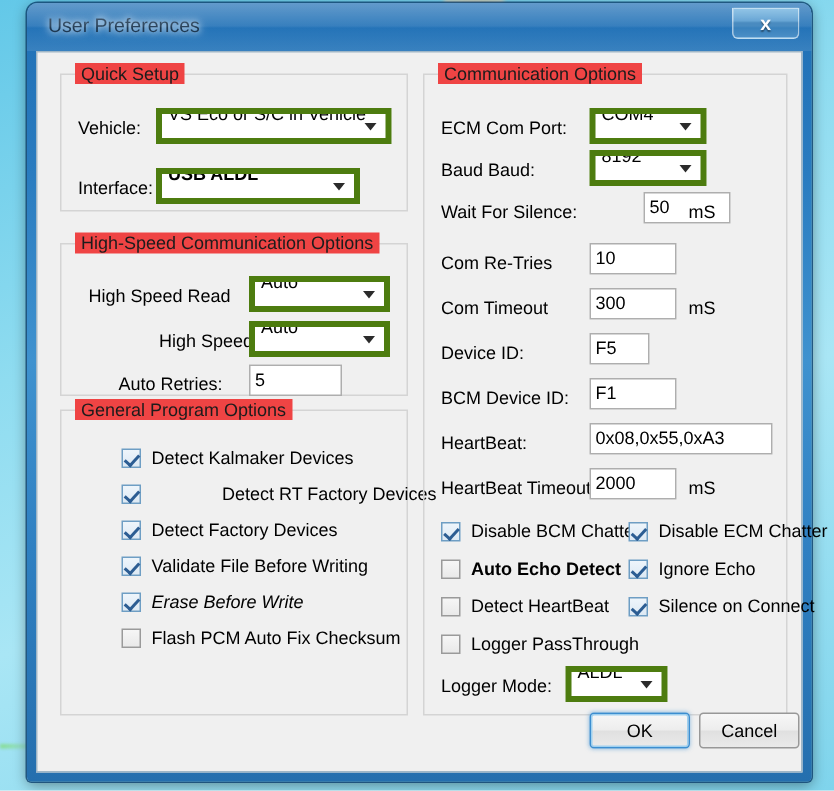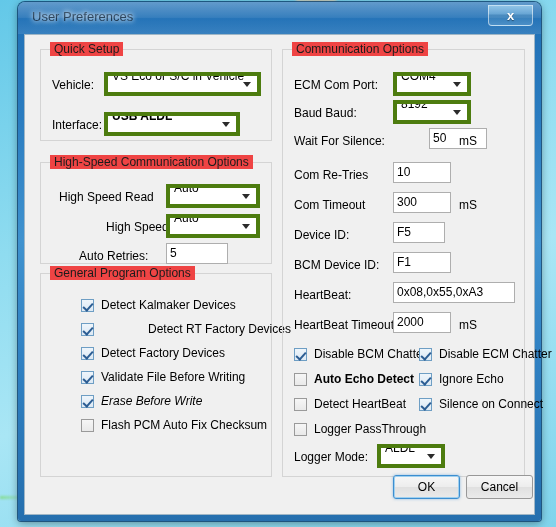--- a/index.html
+++ b/index.html
@@ -254,21 +254,21 @@
       <div class="unit" style="left:176px; top:84px;">mS</div>
 
       <div class="lbl" style="left:11px; top:118px;">Com Re-Tries</div>
       <div class="txt" style="left:110px; top:112px; width:58px;">10</div>
 
       <div class="lbl" style="left:11px; top:148px;">Com Timeout</div>
       <div class="txt" style="left:110px; top:142px; width:58px;">300</div>
       <div class="unit" style="left:176px; top:148px;">mS</div>
 
       <div class="lbl" style="left:11px; top:178px;">Device ID:</div>
-      <div class="txt" style="left:110px; top:172px; width:52px;">F5</div>
+      <div class="txt" style="left:110px; top:172px; width:40px;">F5</div>
 
       <div class="lbl" style="left:11px; top:208px;">BCM Device ID:</div>
       <div class="txt" style="left:110px; top:202px; width:58px;">F1</div>
 
       <div class="lbl" style="left:11px; top:238px;">HeartBeat:</div>
       <div class="txt" style="left:110px; top:232px; width:122px;">0x08,0x55,0xA3</div>
 
       <div class="lbl" style="left:11px; top:268px;">HeartBeat Timeout</div>
       <div class="txt" style="left:110px; top:262px; width:58px;">2000</div>
       <div class="unit" style="left:176px; top:268px;">mS</div>

